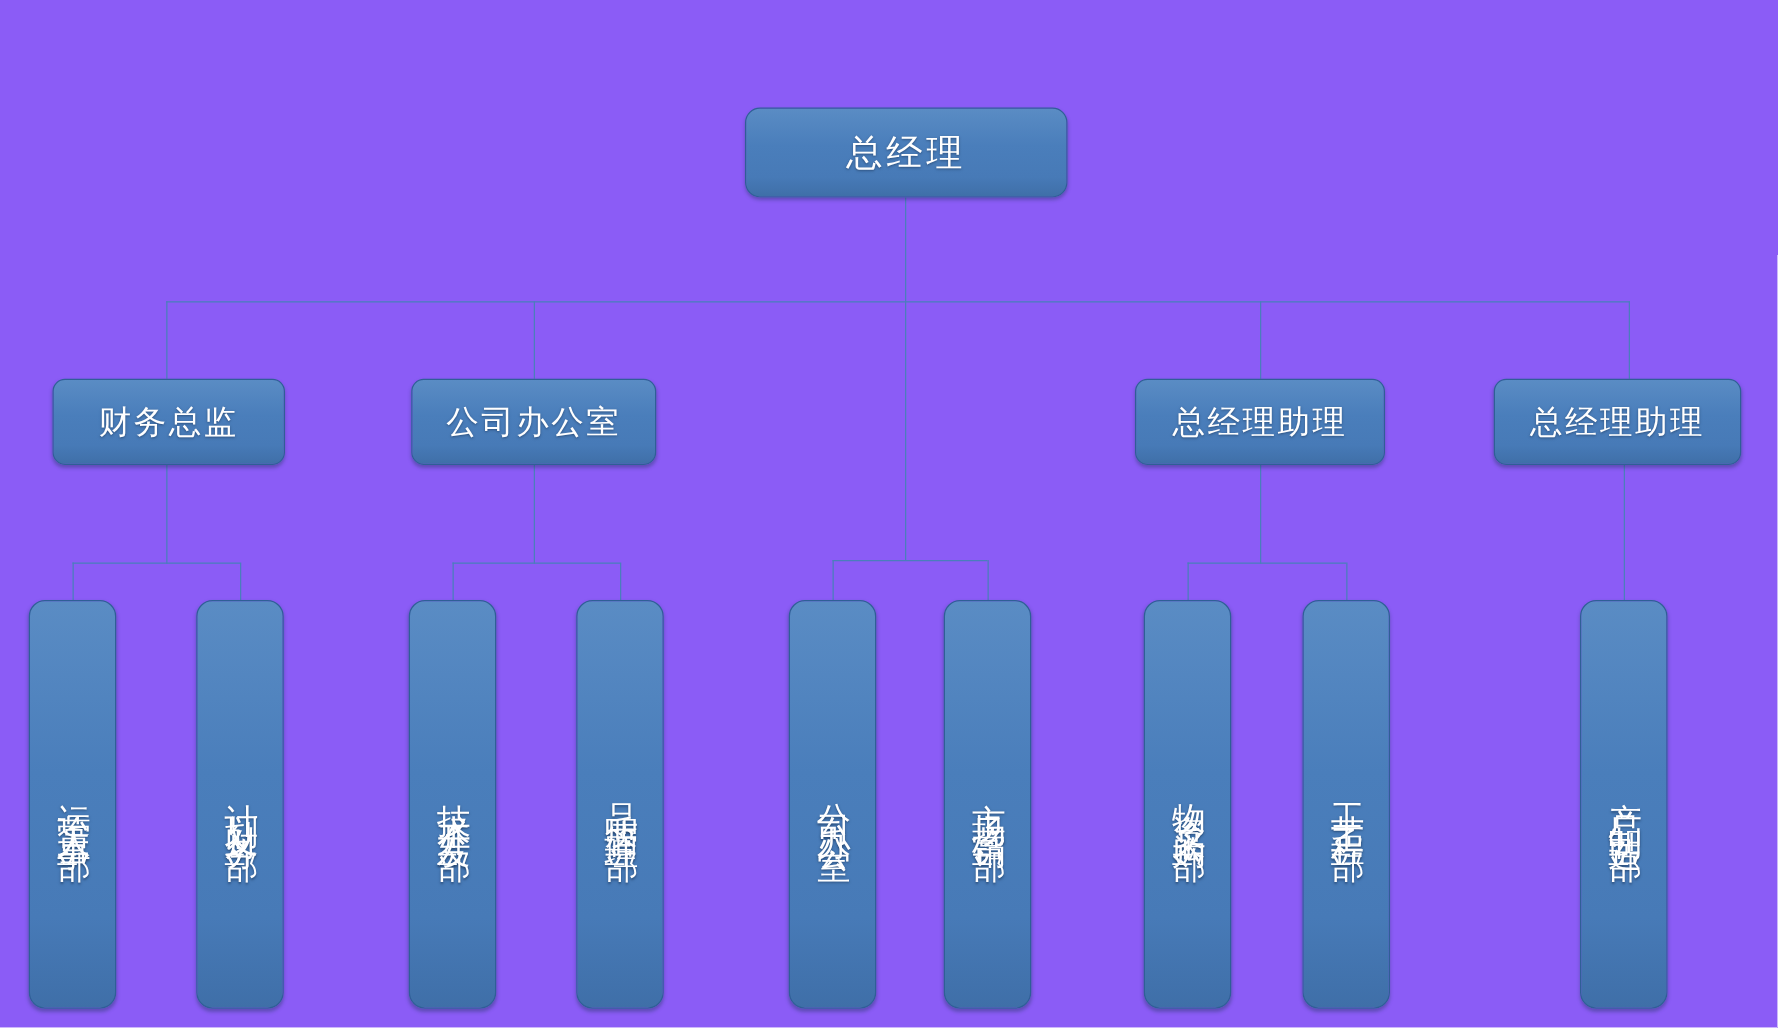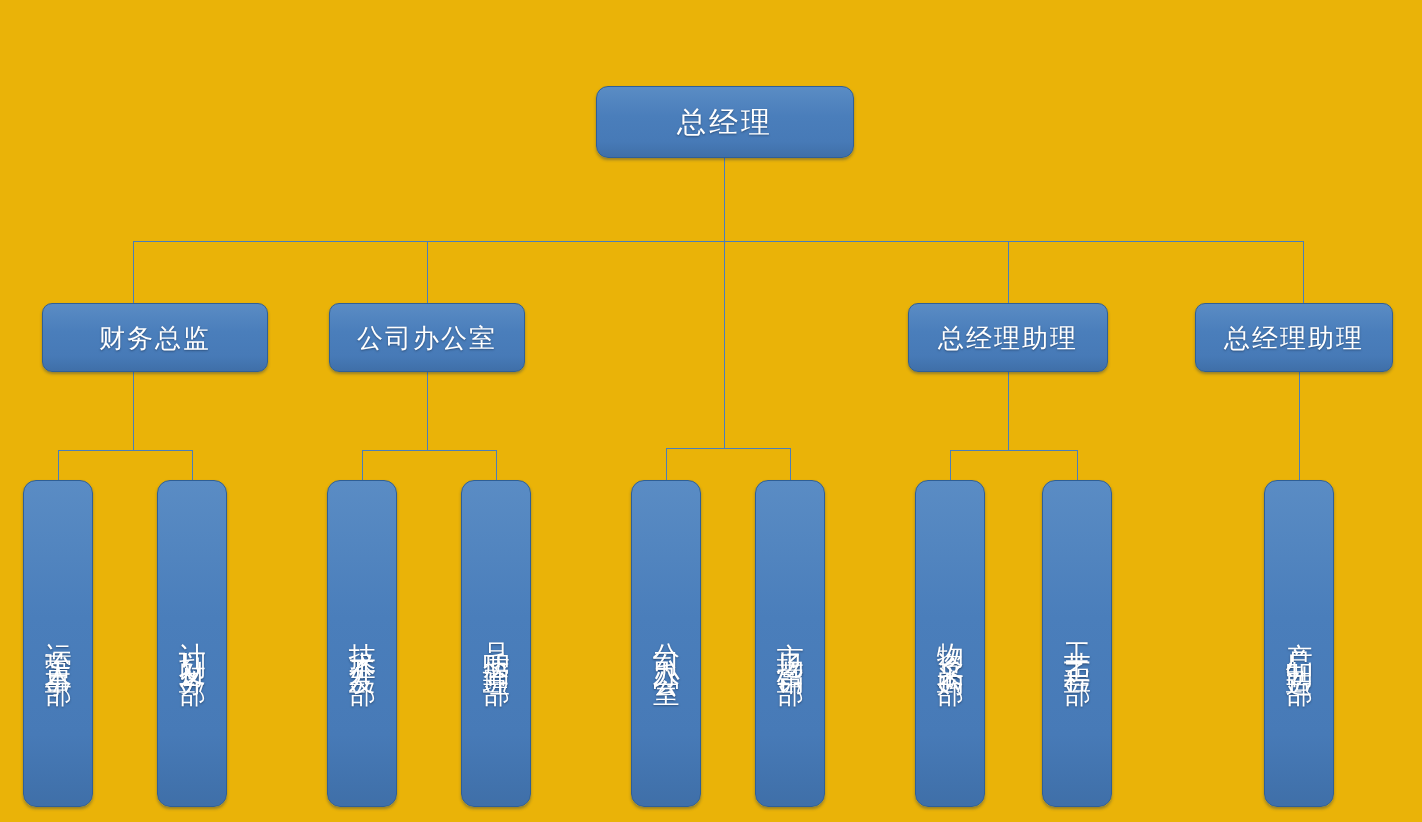--- a/index.html
+++ b/index.html
@@ -4,21 +4,21 @@
 <style>
   html,body{margin:0;padding:0;background:#ffffff;}
   body{
     font-family:"DejaVu Serif","Liberation Serif",serif;
     -webkit-font-smoothing:antialiased;
   }
   #org-chart{
     position:relative;
     width:1422px;
     height:822px;
-    background:#eab308;
+    background:#8b5cf6;
     overflow:hidden;
   }
 
   
   .conn{
     position:absolute;
     background:#4a7ebb;
     pointer-events:none;
   }
   .conn.v{ width:1px; }
@@ -100,21 +100,21 @@
   <div class="conn h" style="left:950px; top:450px; width:127px;"></div>
   <div class="conn v" style="left:950px; top:450px; height:30px;"></div>
   <div class="conn v" style="left:1077px; top:450px; height:30px;"></div>
 
   <div class="conn v" style="left:1299px; top:372px; height:108px;"></div>
 
   <div class="node horiz root" style="left:596px; top:86px; width:258px; height:72px;">
     <span>总经理</span>
   </div>
 
-  <div class="node horiz" style="left:42px; top:303px; width:226px; height:69px;">
+  <div class="node horiz" style="left:42px; top:303px; width:186px; height:69px;">
     <span>财务总监</span>
   </div>
 
   <div class="node horiz" style="left:329px; top:303px; width:196px; height:69px;">
     <span>公司办公室</span>
   </div>
 
   <div class="node horiz" style="left:908px; top:303px; width:200px; height:69px;">
     <span>总经理助理</span>
   </div>

